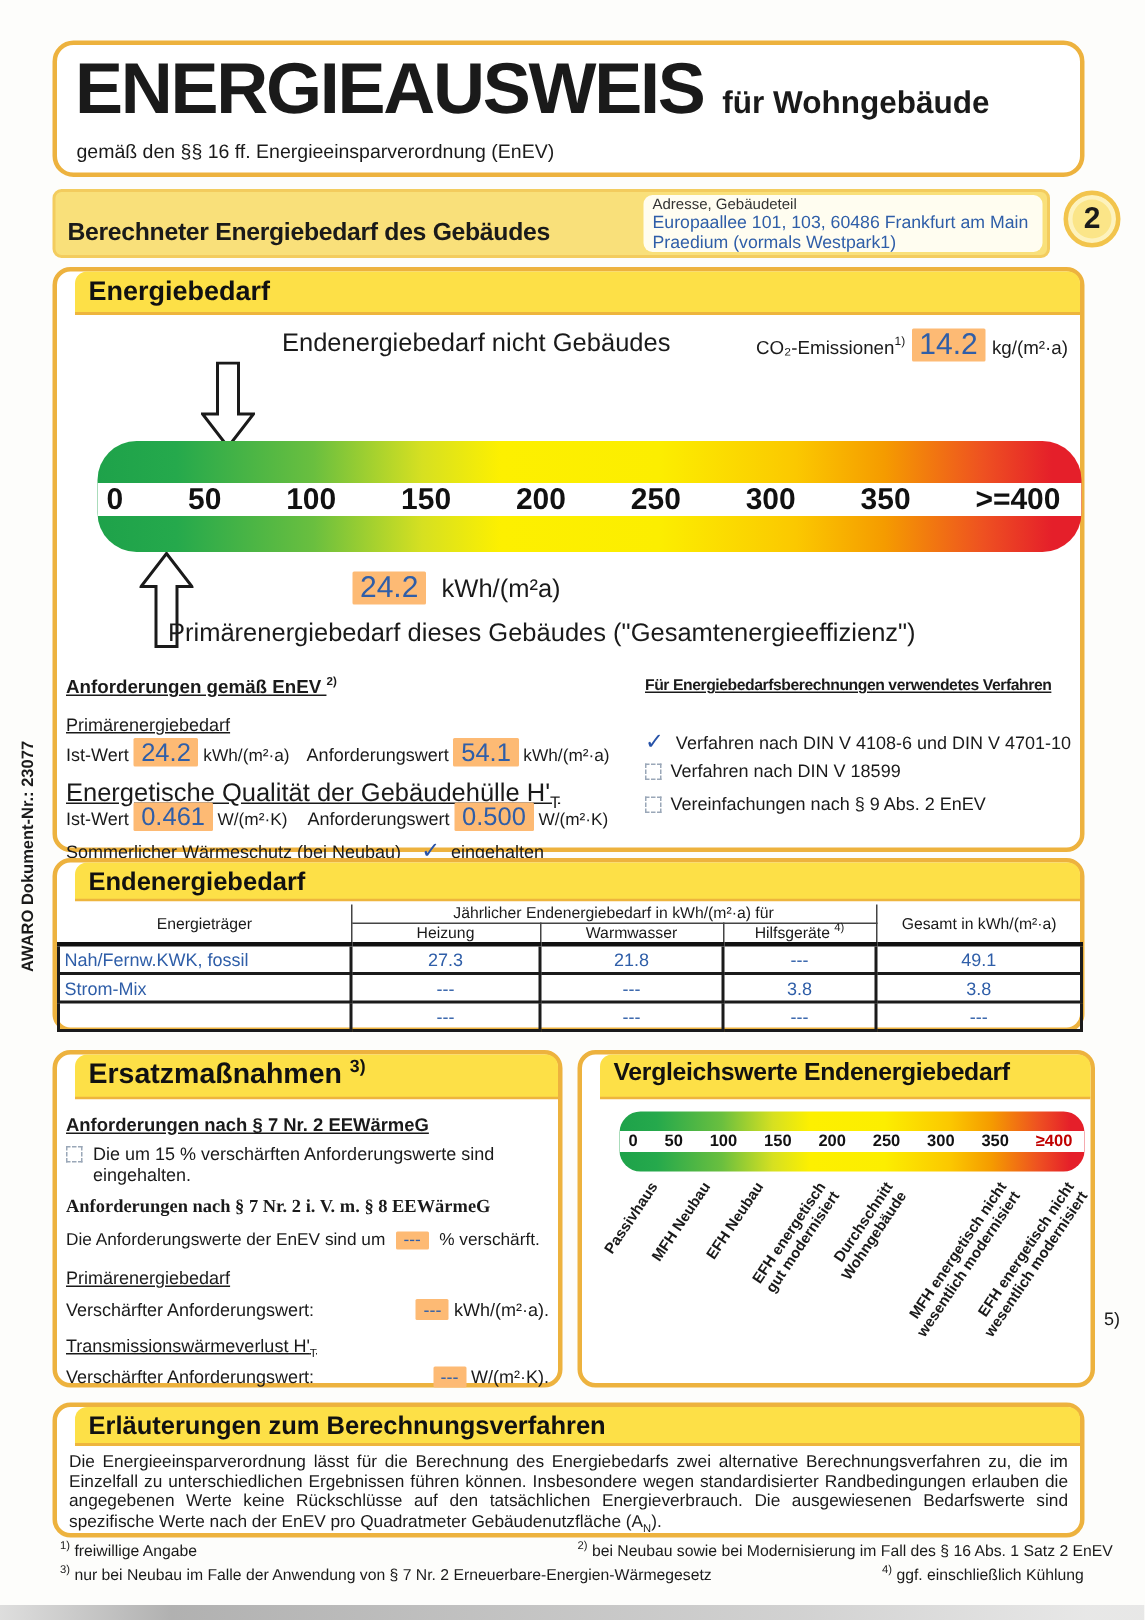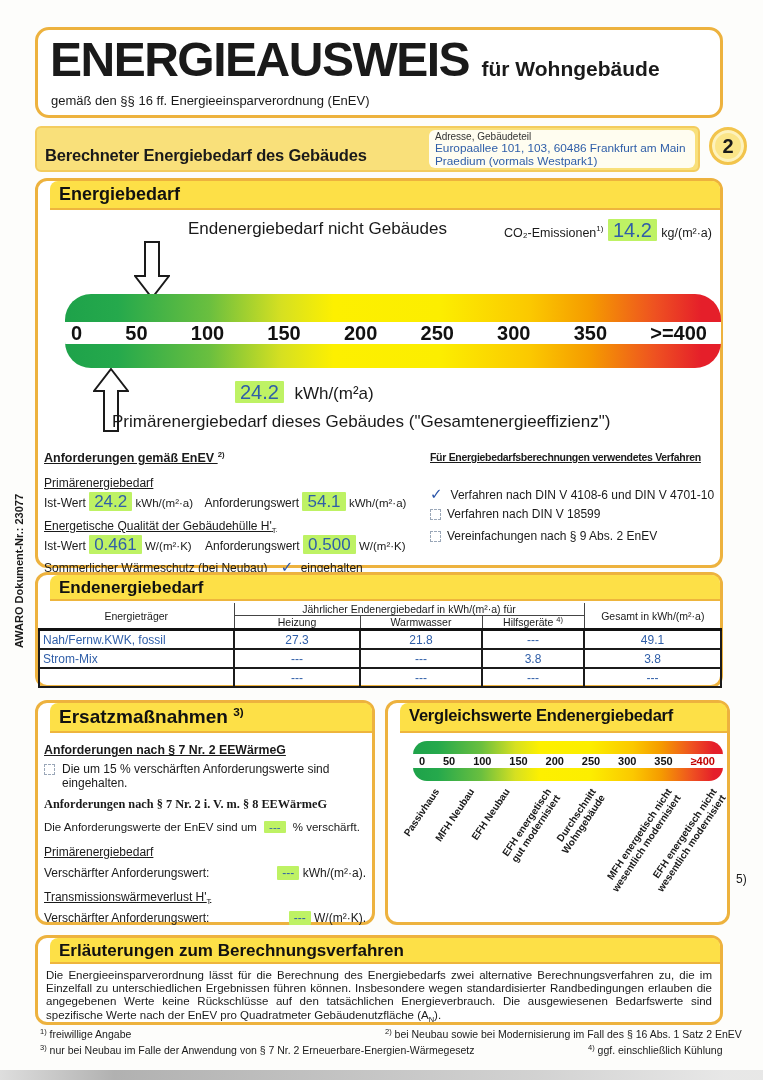--- a/index.html
+++ b/index.html
@@ -14,21 +14,21 @@
     position:absolute; background:#fff; border:3px solid #edb23e;
     border-radius:12px; box-sizing:border-box;
   }
   .band {
     position:absolute; left:0; right:0; top:0;
     background:#fde047; border-bottom:2px solid #eeb53d;
     border-radius:8px 8px 0 0; font-weight:bold; color:#111;
     padding:3px 9px 0 9px; box-sizing:border-box;margin-left:12px;
   }
   .blue { color:#2f5ea8; }
-  .chip { color:#2f5ea8; background:#bef264; padding:0 5px; border-radius:1px; }
+  .chip { color:#2f5ea8; background:#fdba74; padding:0 5px; border-radius:1px; }
   .sup { font-size:0.62em; vertical-align:super; line-height:0; }
   .sub { font-size:0.65em; vertical-align:sub; line-height:0; }
   .ul { text-decoration:underline; }
   .nw { white-space:nowrap; }
   .chk { color:#2853a8; font-weight:bold; }
   .cbox {
     display:inline-block; width:9px; height:9px; background:#fff;
     border:1px dashed #9aa7b8; vertical-align:middle; margin-right:6px;
   }
   
@@ -138,21 +138,21 @@
     </div>
     <div class="abs nw ul" style="left:0; top:295px; font-size:12px;">Primärenergiebedarf</div>
     <div class="abs nw" style="left:0; top:311px; font-size:12px;">
       <span>Ist-Wert</span>
       <span class="chip" style="font-size:17px;">24.2</span>
       <span style="font-size:11.5px;">kWh/(m²·a)</span>
       <span style="margin-left:8px;">Anforderungswert</span>
       <span class="chip" style="font-size:17px;">54.1</span>
       <span style="font-size:11.5px;">kWh/(m²·a)</span>
     </div>
-    <div class="abs nw ul" style="left:0; top:338px; font-size:12px;">
+    <div class="abs nw ul" style="left:0; top:338px; font-size:17px;">
       <span>Energetische Qualität der Gebäudehülle H'</span><span class="sub">T</span>
     </div>
     <div class="abs nw" style="left:0; top:354px; font-size:12px;">
       <span>Ist-Wert</span>
       <span class="chip" style="font-size:17px;">0.461</span>
       <span style="font-size:11.5px;">W/(m²·K)</span>
       <span style="margin-left:10px;">Anforderungswert</span>
       <span class="chip" style="font-size:17px;">0.500</span>
       <span style="font-size:11.5px;">W/(m²·K)</span>
     </div>

